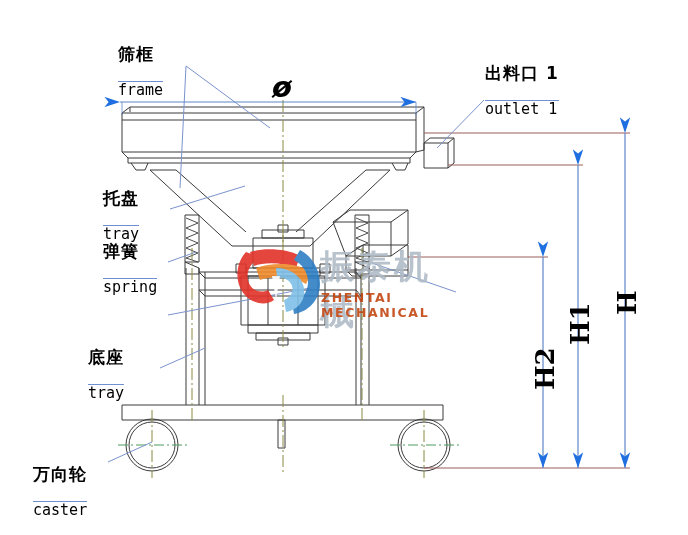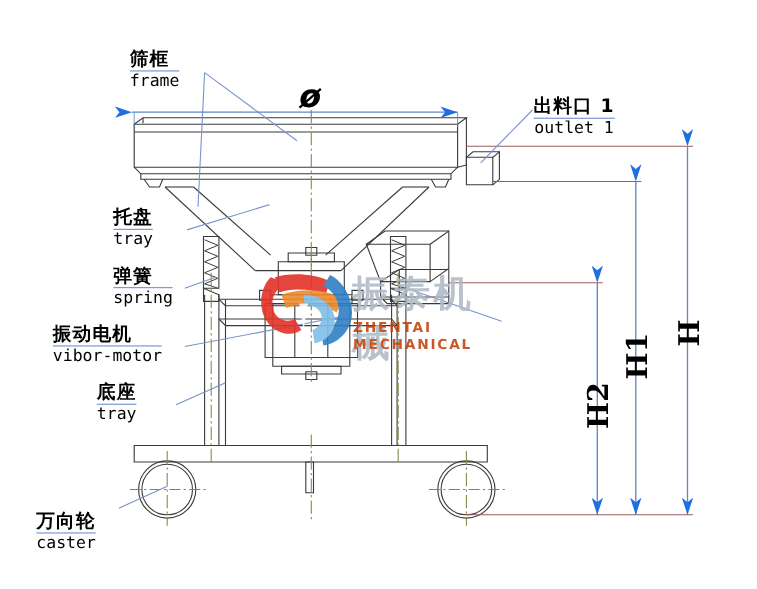--- a/index.html
+++ b/index.html
@@ -29,21 +29,21 @@
     white-space: nowrap;
     color: #000000;
   }
   .lbl .cn {
     display: block;
     font-family: "DejaVu Sans", sans-serif;
     font-weight: 700;
     font-size: 17px;
     letter-spacing: 1px;
     border-bottom: 1.5px solid #6f8fd0;
-    padding-bottom: 1px;
+    padding-bottom: 18px;
   }
   .lbl .en {
     display: block;
     font-family: "DejaVu Sans Mono", monospace;
     font-size: 15px;
     letter-spacing: 0px;
     padding-top: 1px;
   }
   .dimtxt {
     position: absolute;
@@ -269,36 +269,32 @@
   <div class="lbl" style="left:103px; top:190px;">
     <span class="cn">托盘</span>
     <span class="en">tray</span>
   </div>
 
   <div class="lbl" style="left:103px; top:243px;">
     <span class="cn">弹簧</span>
     <span class="en">spring</span>
   </div>
 
-  <div class="lbl" style="left:48px; top:296px;">
-    <span class="cn">振动电机</span>
-    <span class="en">vibor-motor</span>
-  </div>
 
   <div class="lbl" style="left:88px; top:349px;text-align:center;">
     <span class="cn">底座</span>
     <span class="en">tray</span>
   </div>
 
   <div class="lbl" style="left:33px; top:466px;">
     <span class="cn">万向轮</span>
     <span class="en">caster</span>
   </div>
 
-  <div class="lbl" style="left:485px; top:89px;text-align:center;">
+  <div class="lbl" style="left:485px; top:65px;">
     <span class="cn">出料口 1</span>
     <span class="en">outlet 1</span>
   </div>
 
 
   <div class="dimtxt phi" style="left:272px; top:70px;">ø</div>
 
   <div class="dimtxt vdim rot" style="left:530px; top:390px;">H2</div>
 
   <div class="dimtxt vdim rot" style="left:565px; top:345px;">H1</div>

